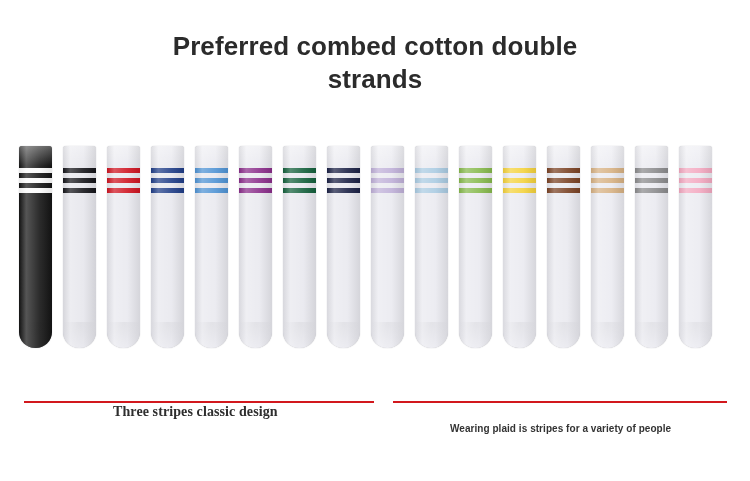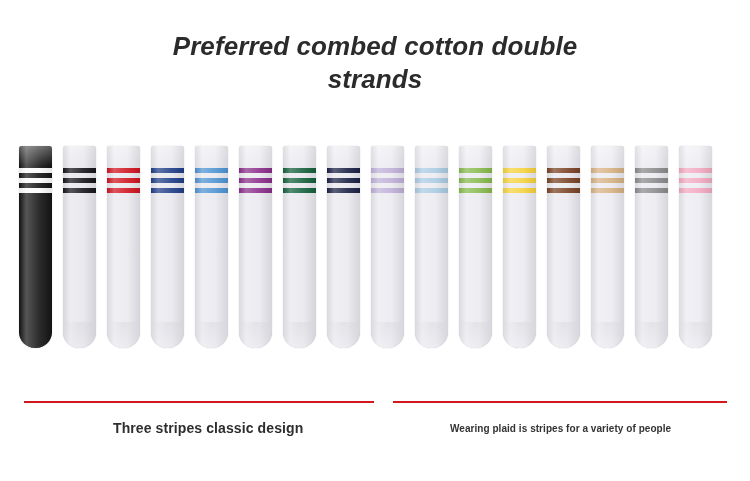--- a/index.html
+++ b/index.html
@@ -22,21 +22,20 @@
     left: 0;
     width: 750px;
     text-align: center;
     font-size: 26px;
     font-weight: bold;
     line-height: 1.28;
     color: #2b2b2b;
     letter-spacing: 0.1px;
     padding: 0 150px;
     box-sizing: border-box;
-    font-style: italic;
   }
 
   
   #sock-row {
     position: absolute;
     top: 146px;
     left: 0;
     width: 750px;
     height: 210px;
     display: flex;
@@ -107,27 +106,28 @@
     position: absolute;
     top: 401px;
     left: 393px;
     width: 334px;
     height: 2px;
   }
 
   
   #caption-left {
     position: absolute;
-    top: 420px;
+    top: 404px;
     left: 113px;
     font-size: 14px;
     font-weight: bold;
     color: #2e2e2e;
     letter-spacing: 0.1px;
     white-space: nowrap;
+    font-family: Liberation Serif, serif;
   }
   #caption-right {
     position: absolute;
     top: 423px;
     left: 450px;
     font-size: 10px;
     font-weight: bold;
     color: #333333;
     letter-spacing: 0.05px;
     white-space: nowrap;

